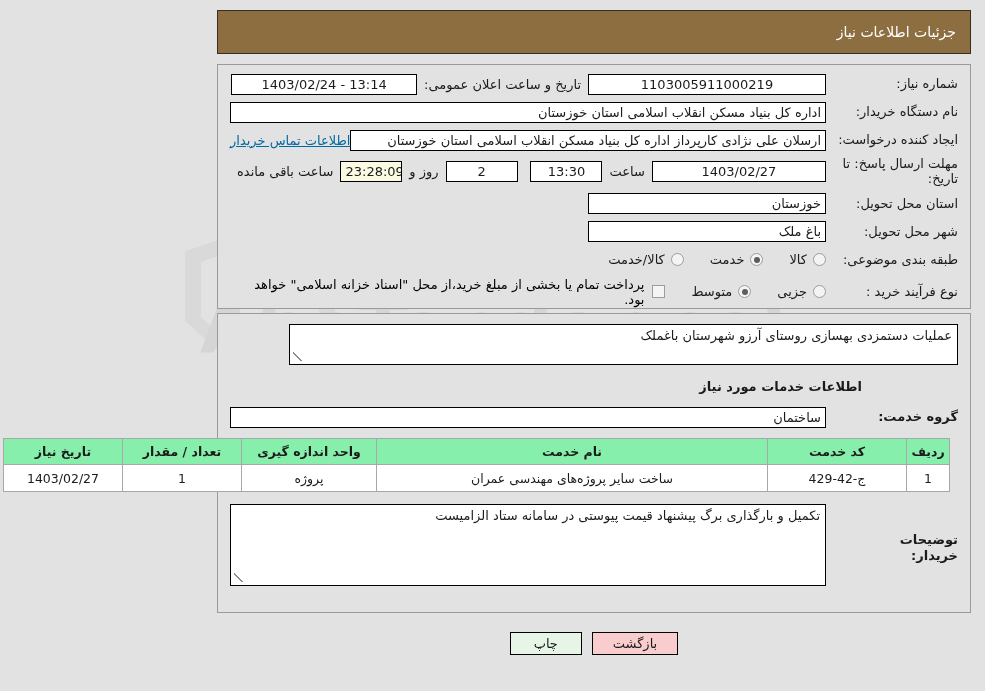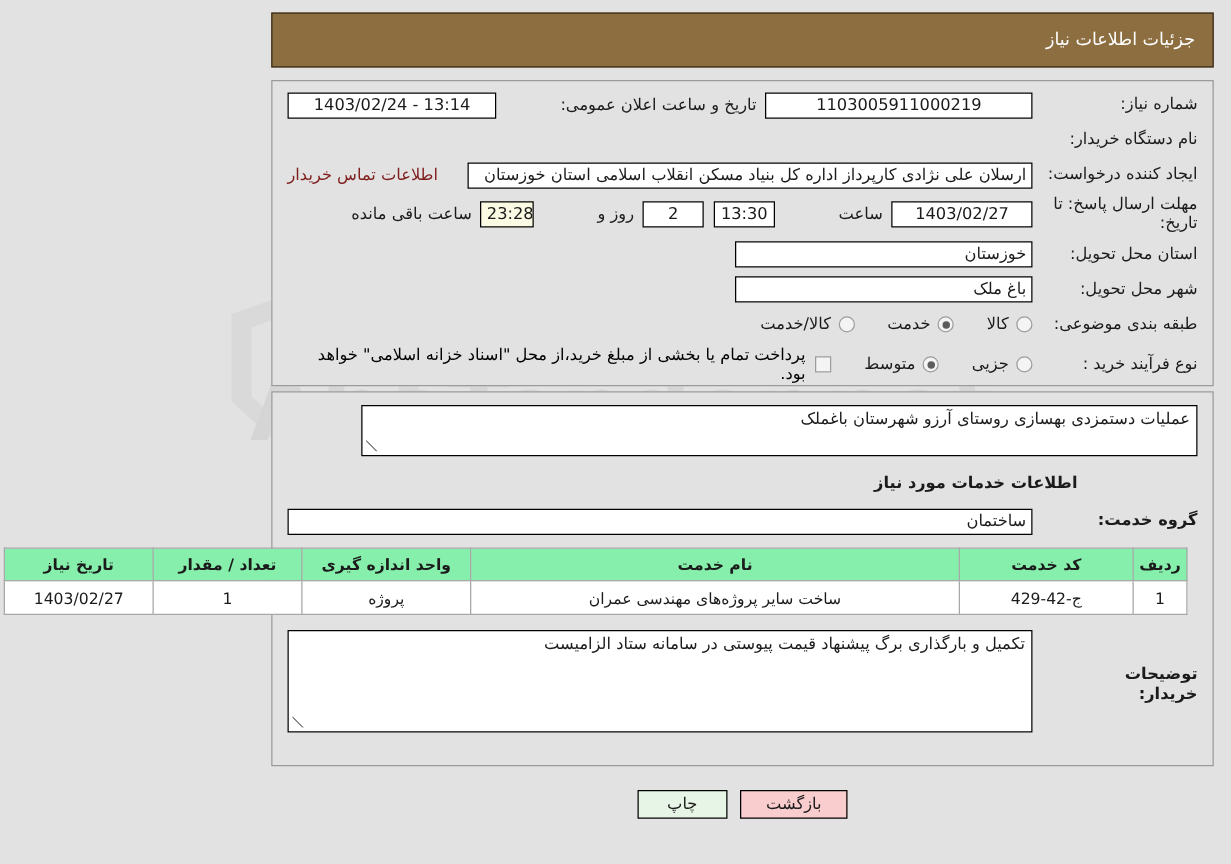--- a/index.html
+++ b/index.html
@@ -155,28 +155,28 @@
     color: #1b1b1b;
   }
   .fld.center { text-align: center; }
   .fld.yellow { background: #fbfbe4; }
 
   .inline-lbl {
     font-size: 13px;
     padding: 0 7px;
     white-space: nowrap;
     color: #1b1b1b;
-    margin-left: 44px;
   }
   .link {
-    color: #7f1d1d;
-    font-size: 13px;
-    padding-right: 24px;
+    color: #0369a1;
+    font-size: 13px;
+    padding-right: 0;
     white-space: nowrap;
     cursor: pointer;
+    text-decoration: underline;
   }
 
   
   .w-need   { width: 238px; }
   .w-org    { width: 596px; }
   .w-creator{ width: 596px; }
   .w-date   { width: 238px; }
   .w-hour   { width: 96px; }
   .w-days   { width: 96px; }
   .w-timer  { width: 82px; }
@@ -350,20 +350,21 @@
 
     <div class="row">
       <div class="lbl">شماره نیاز:</div>
       <div class="fld center w-need ltr">1103005911000219</div>
       <div class="inline-lbl">تاریخ و ساعت اعلان عمومی:</div>
       <div class="fld center w-public ltr">1403/02/24 - 13:14</div>
     </div>
 
     <div class="row">
       <div class="lbl">نام دستگاه خریدار:</div>
+      <div class="fld w-org">اداره کل بنیاد مسکن انقلاب اسلامی استان خوزستان</div>
     </div>
 
     <div class="row">
       <div class="lbl">ایجاد کننده درخواست:</div>
       <div class="fld w-creator">ارسلان علی نژادی کارپرداز اداره کل بنیاد مسکن انقلاب اسلامی استان خوزستان</div>
       <div class="link">اطلاعات تماس خریدار</div>
     </div>
 
     <div class="row">
       <div class="lbl tall">مهلت ارسال پاسخ: تا تاریخ:</div>

